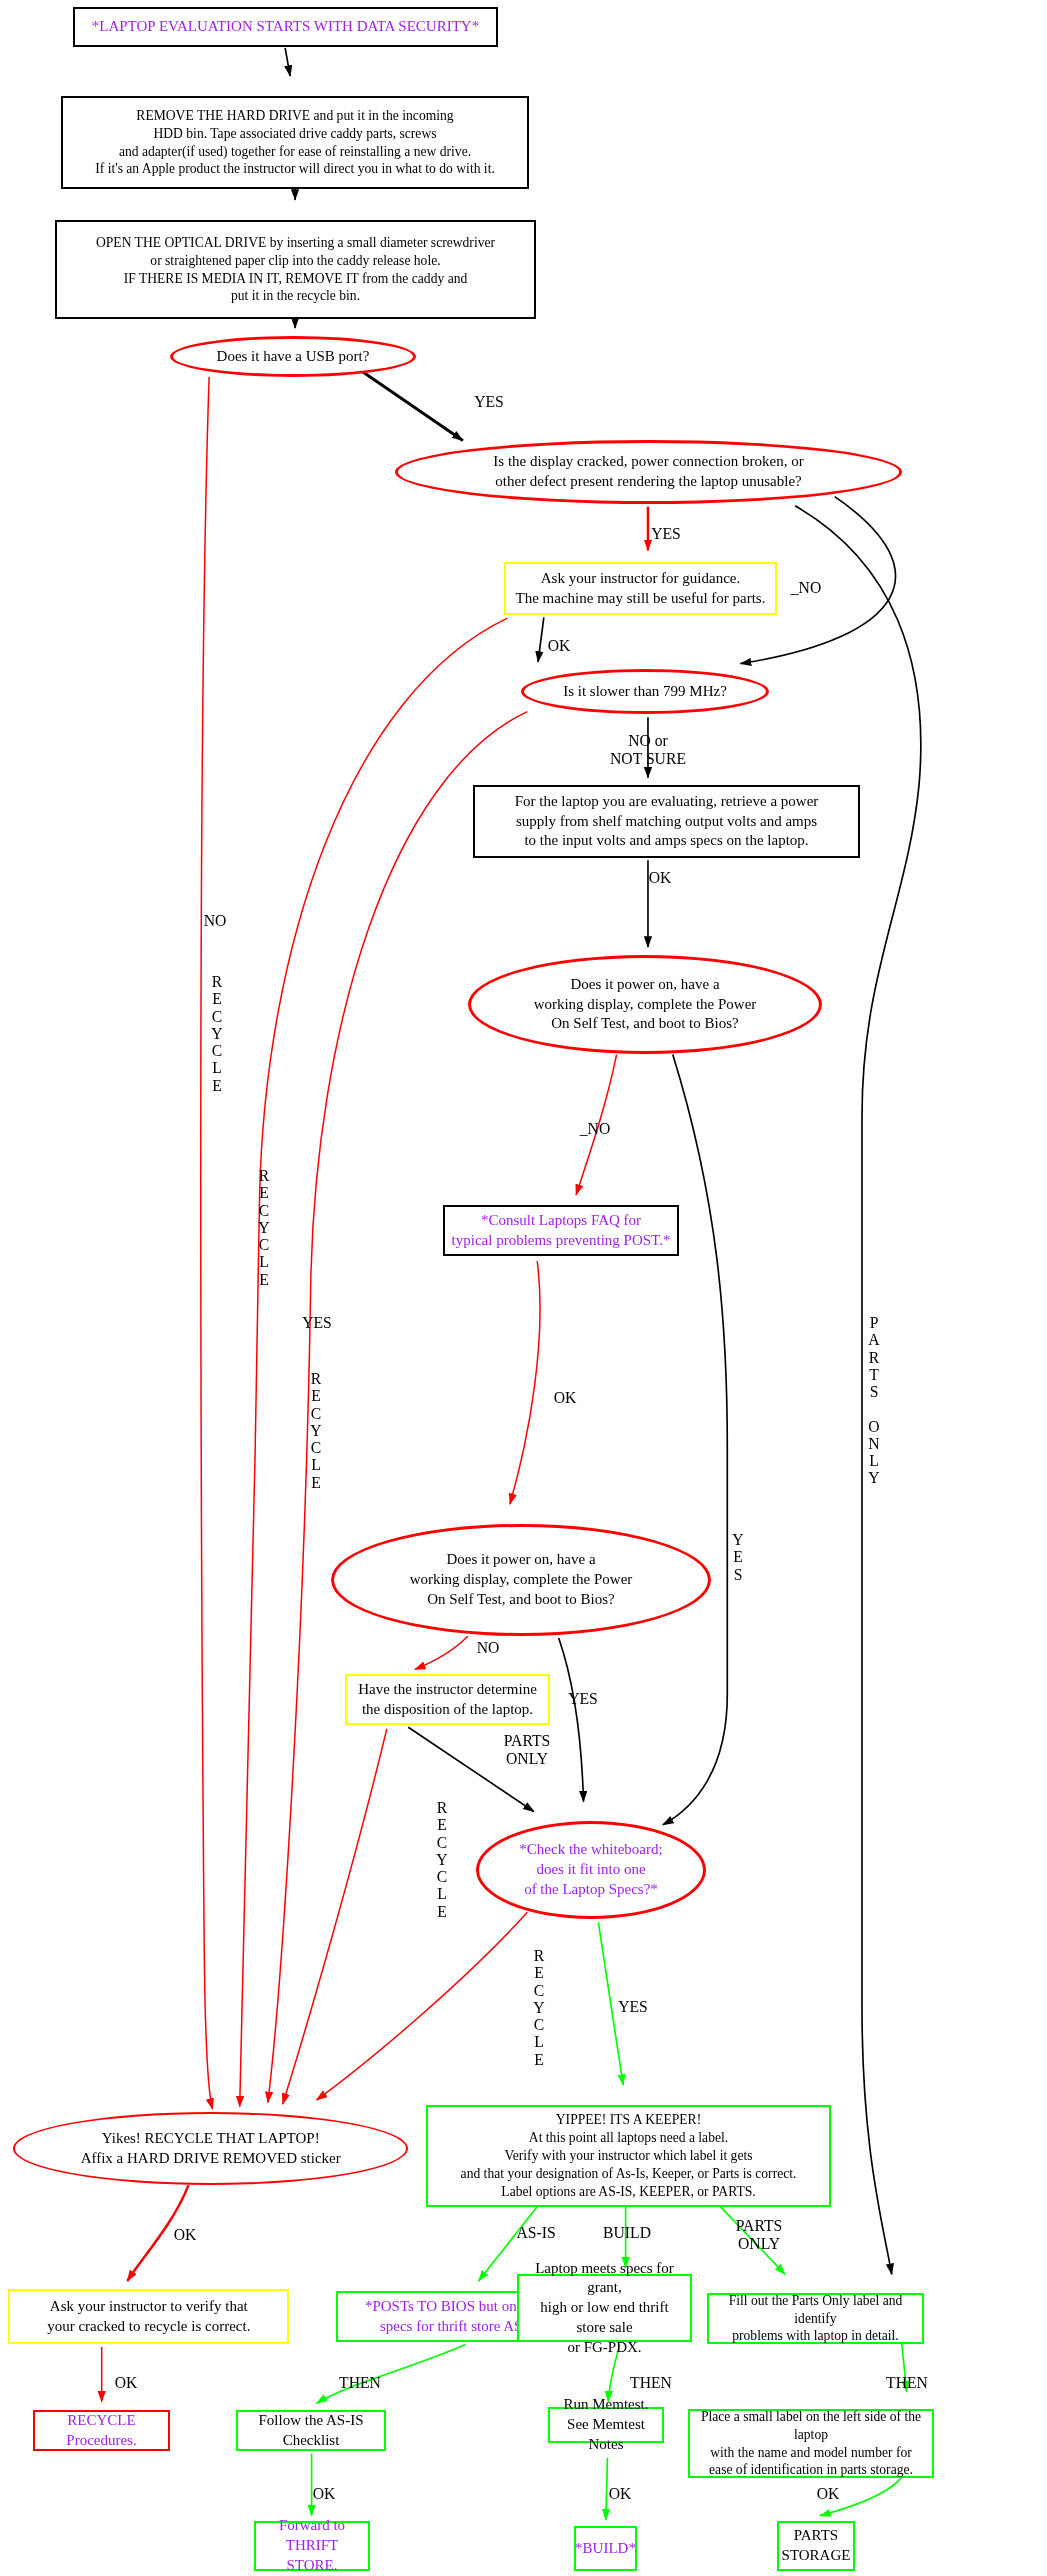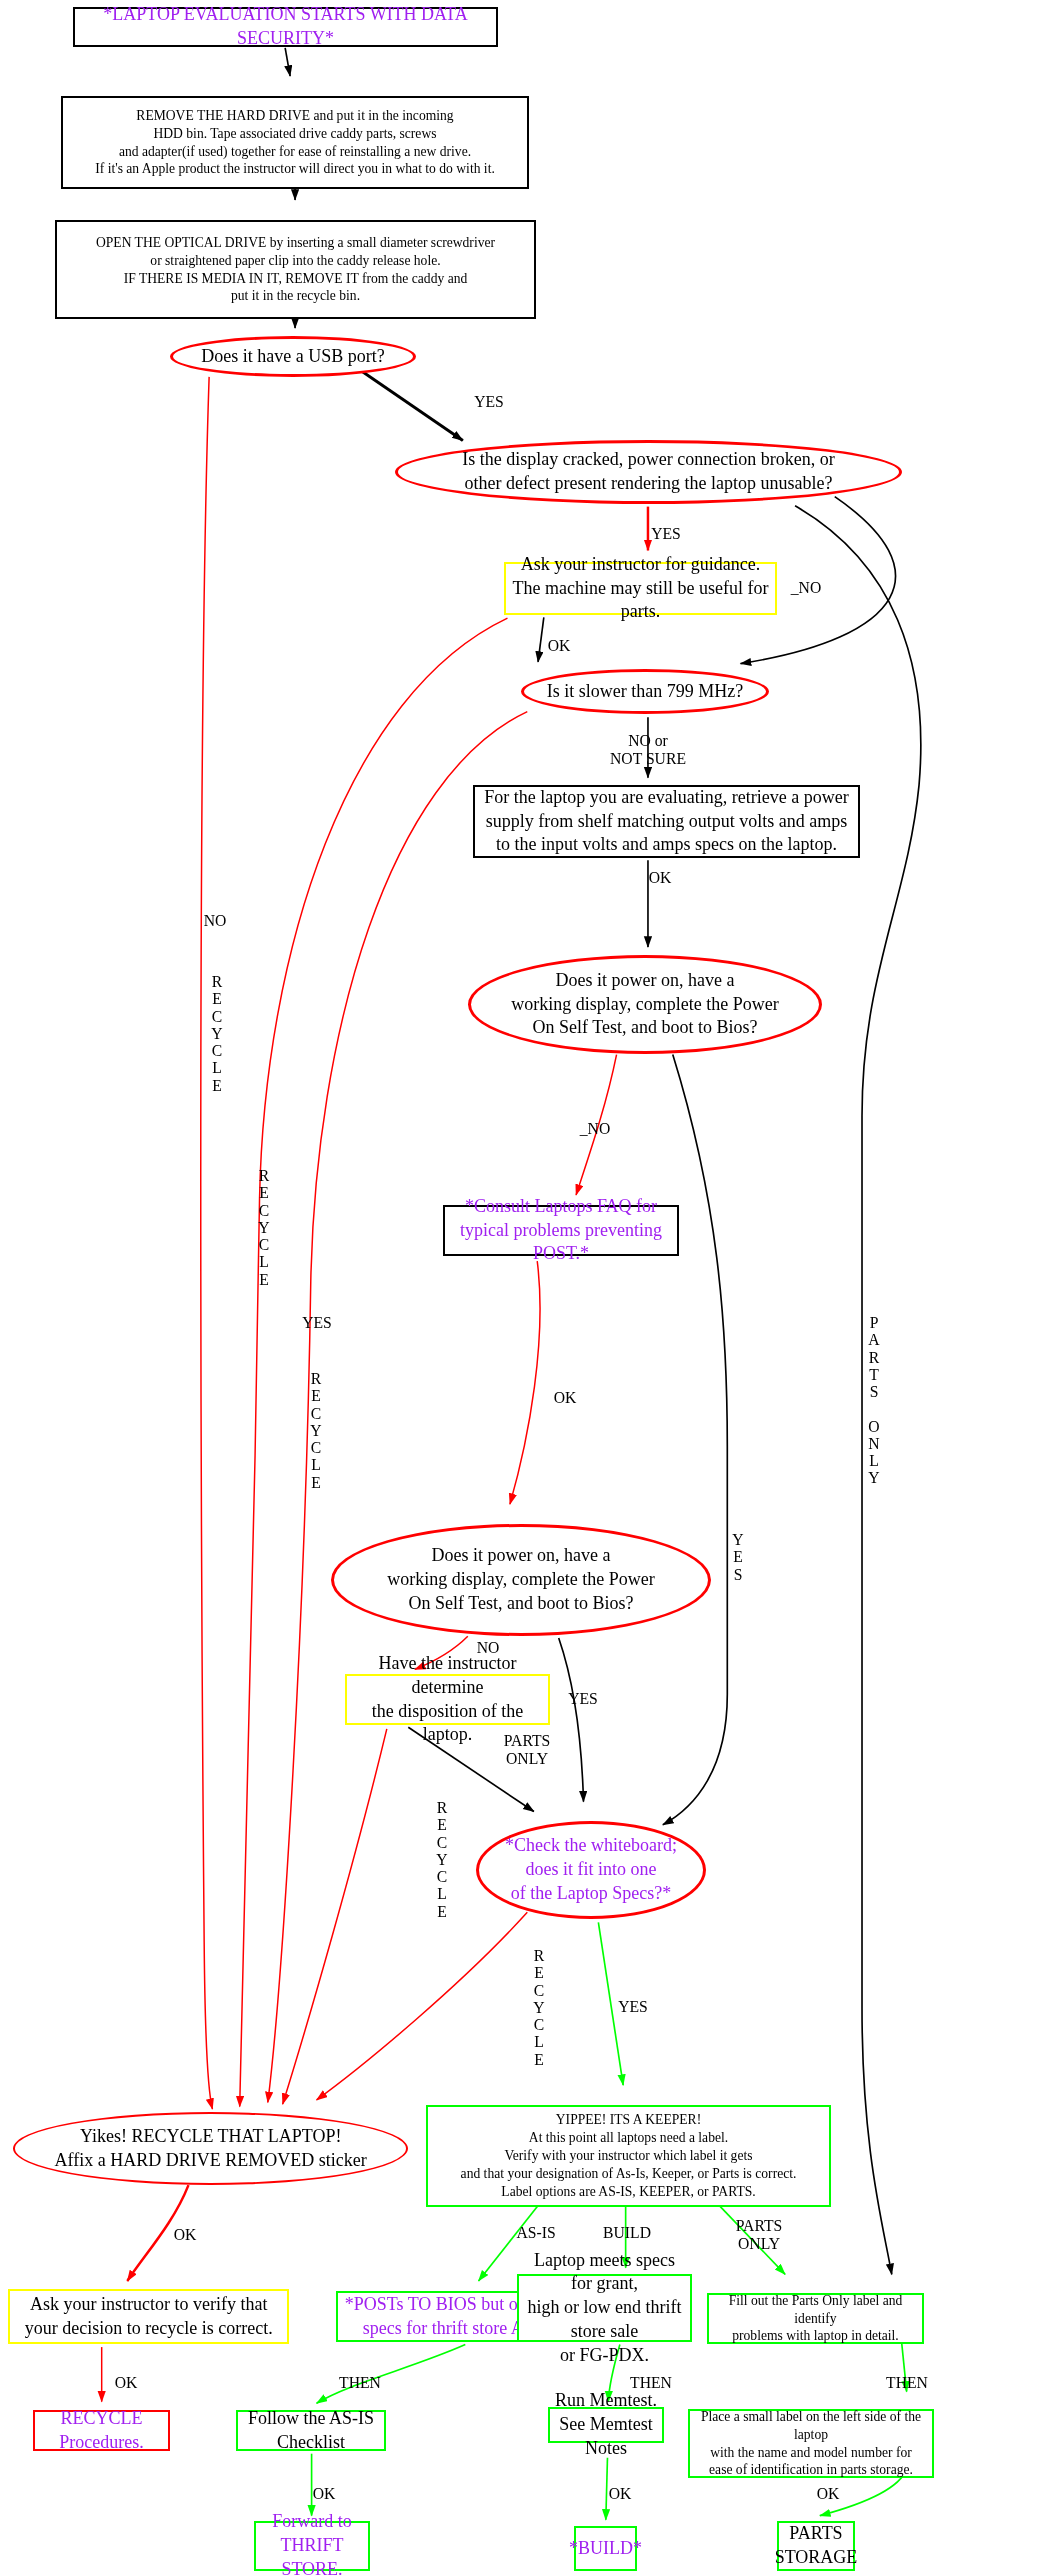--- a/index.html
+++ b/index.html
@@ -1,21 +1,21 @@
 <!DOCTYPE html>
 <html style="font-size:13.2px"><head>
 <meta charset="utf-8">
 <style>
   html,body{margin:0;padding:0;background:#ffffff;}
   #canvas{position:relative;width:1048px;height:2576px;background:#ffffff;overflow:hidden;
           font-family:"Liberation Serif",serif;}
   #edges{position:absolute;left:0;top:0;width:1048px;height:2576px;}
   .node{position:absolute;display:flex;align-items:center;justify-content:center;
         text-align:center;white-space:pre-line;box-sizing:border-box;background:#ffffff;
-        font-size:18px;line-height:1.32;color:#000;padding:1.7px 5px;}
+        font-size:15px;line-height:1.32;color:#000;padding:1.7px 5px;}
   .rect{border:2.5px solid #000;}
   .yellow{border:2.5px solid #ffff00;text-align:center;}
   .green{border:2.5px solid #00ff00;}
   .redrect{border:2.5px solid #ff0000;}
   .ellipse{border:3.3px solid #ff0000;border-radius:50%;}
   .thin{border-width:2.5px;}
   .purple{color:#a020f0;}
   .small{font-size:13.6px;margin-top:12px;}
   .lbl{position:absolute;transform:translate(-50%,-50%);white-space:pre-line;
        text-align:center;font-size:15.7px;line-height:1.12;color:#000;}
@@ -108,21 +108,21 @@
 does it fit into one
 of the Laptop Specs?*</div>
   <div class="node ellipse thin" style="left:13.2px;top:2112px;width:395px;height:73px;">Yikes! RECYCLE THAT LAPTOP!
 Affix a HARD DRIVE REMOVED sticker</div>
   <div class="node green small" style="left:426px;top:2093px;width:405px;height:102px;">YIPPEE! ITS A KEEPER!
 At this point all laptops need a label.
 Verify with your instructor which label it gets
 and that your designation of As-Is, Keeper, or Parts is correct.
 Label options are AS-IS, KEEPER, or PARTS.</div>
   <div class="node yellow" style="left:8.3px;top:2289px;width:281px;height:55px;">Ask your instructor to verify that
-your decision to recycle is correct.</div>
+your cracked to recycle is correct.</div>
   <div class="node green purple" style="left:336px;top:2291px;width:260px;height:51px;">*POSTs TO BIOS but only meets
 specs for thrift store AS-IS.*</div>
   <div class="node green" style="left:517px;top:2274px;width:175px;height:68px;">Laptop meets specs for grant,
 high or low end thrift store sale
 or FG-PDX.</div>
   <div class="node green small" style="left:707px;top:2281px;width:217px;height:51px;">Fill out the Parts Only label and identify
 problems with laptop in detail.</div>
   <div class="node redrect purple" style="left:33px;top:2410px;width:137px;height:41px;">RECYCLE Procedures.</div>
   <div class="node green" style="left:236px;top:2410px;width:150px;height:41px;">Follow the AS-IS Checklist</div>
   <div class="node green" style="left:548px;top:2407px;width:116px;height:36px;">Run Memtest.

